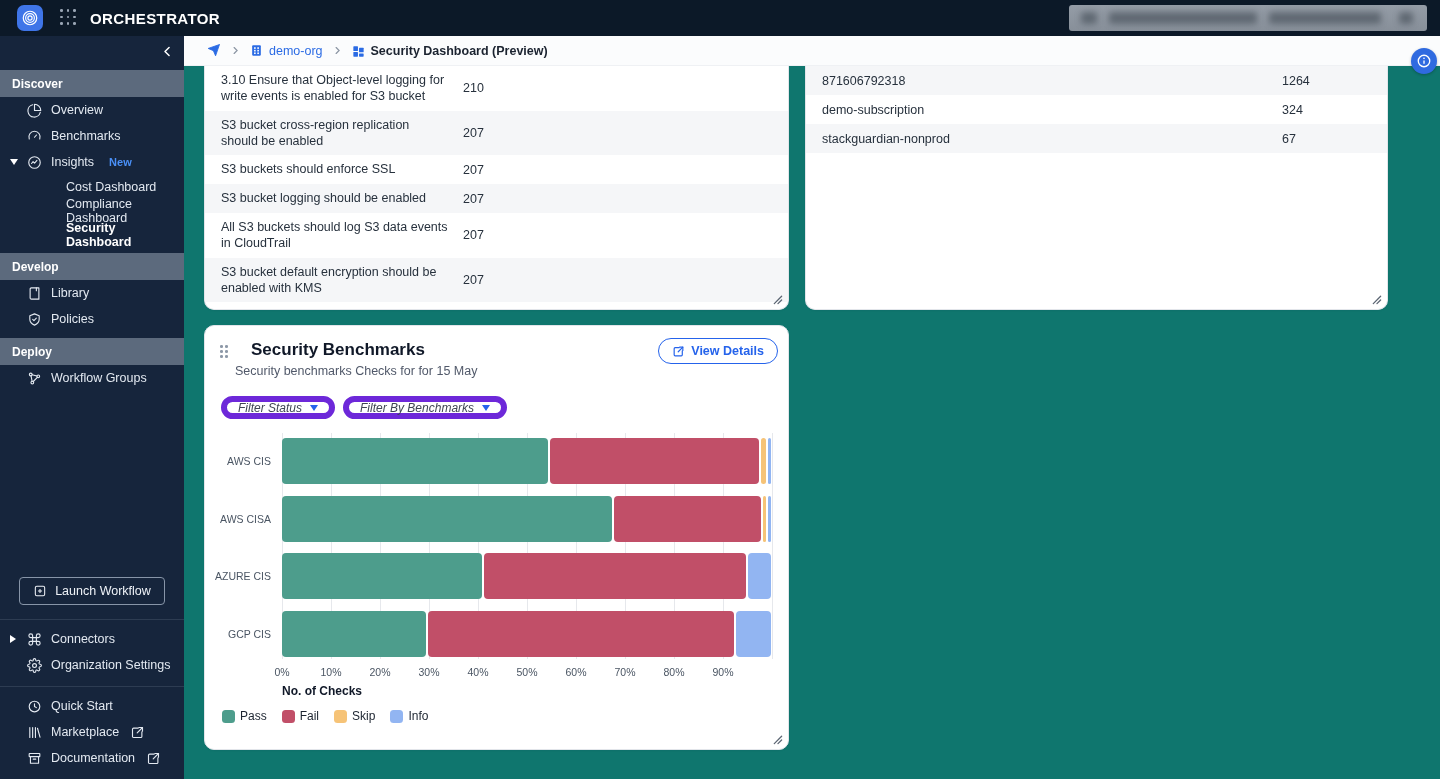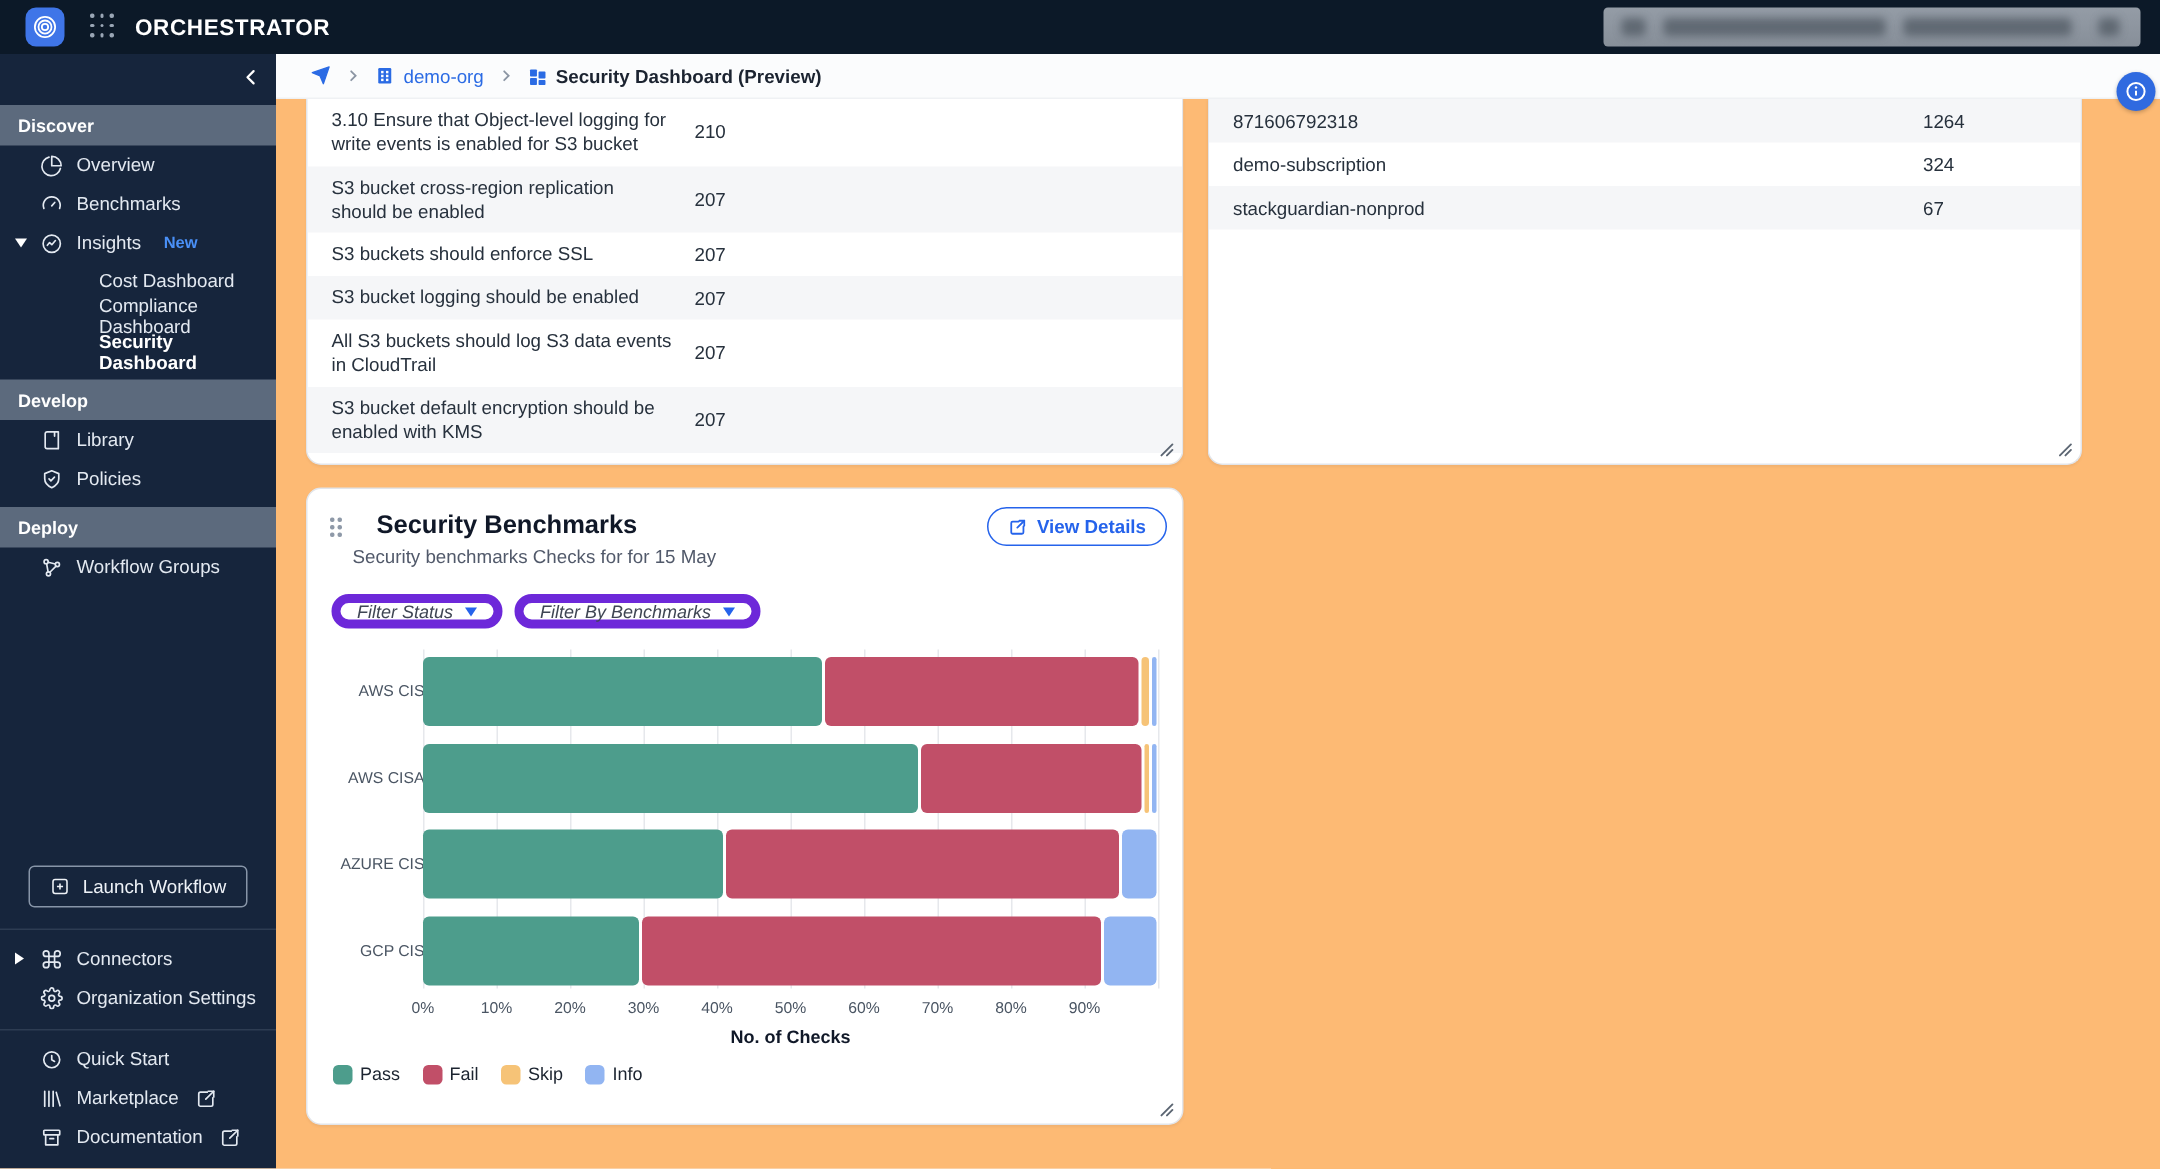--- a/index.html
+++ b/index.html
@@ -53,21 +53,21 @@
   
   .content { position:absolute; left:184px; top:36px; width:1256px; height:743px; }
   .breadcrumb-bar { height:30px; background:#fbfcfd; border-bottom:1px solid #eff1f4;
     display:flex; align-items:center; padding-left:22px; gap:9px; font-size:12.5px; position:relative; z-index:10; }
   .crumb-link { color:#2b6be4; display:flex; align-items:center; gap:6px; cursor:pointer; text-decoration:none; }
   .crumb-current { color:#1b2330; font-weight:700; display:flex; align-items:flex-end; gap:6px; }
   .info-fab { position:absolute; right:3px; top:12px; width:26px; height:26px; border-radius:50%;
     background:#2f6ae0; display:flex; align-items:center; justify-content:center; z-index:50;
     box-shadow:0 1px 3px rgba(0,0,0,.25); cursor:pointer; }
 
-  .scroll-area { position:relative; width:1256px; height:713px; background:#fdba74; overflow:hidden; }
+  .scroll-area { position:relative; width:1256px; height:713px; background:#0f766e; overflow:hidden; }
 
   .panel { position:absolute; background:#ffffff; border:1px solid #e2e5ea; box-shadow:0 1px 2px rgba(16,24,40,.05); }
   .cut-top { border-top:none; border-radius:0 0 10px 10px; }
   #panel-checks   { left:20px;  top:0;    width:585px; height:244px; overflow:hidden; }
   #panel-accounts { left:621px; top:0;    width:583px; height:244px; overflow:hidden; }
   #panel-benchmarks { left:20px; top:259px; width:585px; height:425px; border-radius:10px; }
 
   
   .crow { display:flex; align-items:center; padding:6px 16px; min-height:29px; font-size:12.5px; color:#27313d; cursor:default; }
   .crow.stripe { background:#f5f6f8; }
@@ -103,24 +103,24 @@
   .filter-pill { height:23px; border:6px solid #6d28d9; border-radius:12px; padding:0 11px;
     background:#ffffff; font-family:inherit; font-size:12px; font-style:italic; color:#3f4654;
     display:flex; align-items:center; gap:8px; cursor:pointer; }
   .caret-blue { width:0; height:0; border-left:4.5px solid transparent; border-right:4.5px solid transparent; border-top:6px solid #2563eb; }
 
   .chart { position:relative; margin-top:14px; height:300px; }
   .plot { position:absolute; left:77px; top:0; width:490px; height:226px; }
   .gl { position:absolute; top:0; bottom:0; width:1px; background:#e6e8ec; }
   .brow { position:absolute; left:0; width:100%; height:46px; display:flex; }
   .seg { height:100%; border-radius:4px; margin:0 1px; flex:0 0 auto; }
-  .cat { position:absolute; left:0; width:66px; text-align:right; font-size:10.5px; color:#4a5563;margin-left:12px; }
+  .cat { position:absolute; left:0; width:66px; text-align:right; font-size:10.5px; color:#4a5563; }
   .ticks { position:absolute; left:77px; top:233px; width:490px; height:13px; }
   .tick { position:absolute; transform:translateX(-50%); font-size:10.5px; color:#4a5563; white-space:nowrap; }
-  .xlabel { position:absolute; left:77px; top:251px; width:490px; text-align:center; font-size:12px; font-weight:700; color:#101828; }
+  .xlabel { position:absolute; left:77px; top:251px; width:490px; font-size:12px; font-weight:700; color:#101828; }
   .legend { position:absolute; left:17px; top:276px; display:flex; gap:15px; font-size:12px; color:#1c2430; }
   .lg-item { display:flex; align-items:center; }
   .lg-swatch { width:13px; height:13px; border-radius:3.5px; margin-right:5px; }
 </style>
 </head>
 <body>
 
 <header class="topbar">
   <div class="logo">
     <svg width="18" height="18" viewBox="0 0 24 24" fill="none" stroke="#ffffff" stroke-width="1.6">

